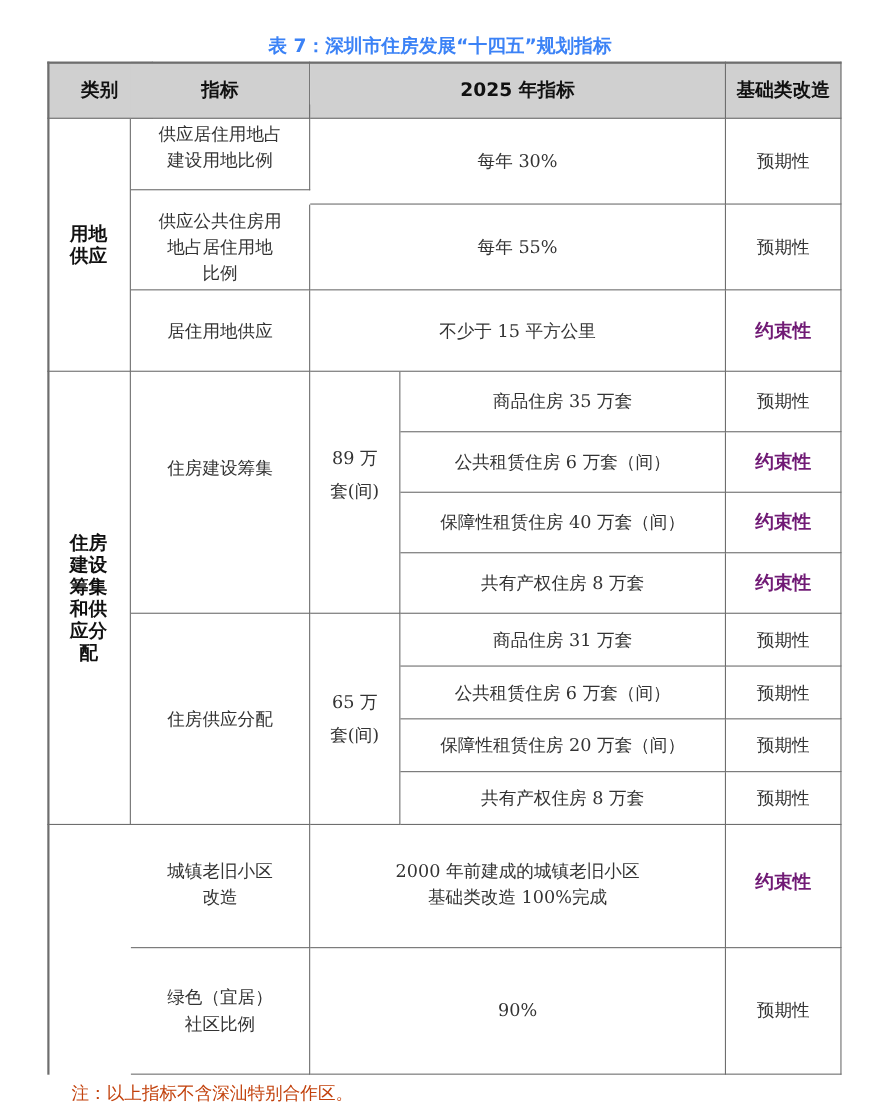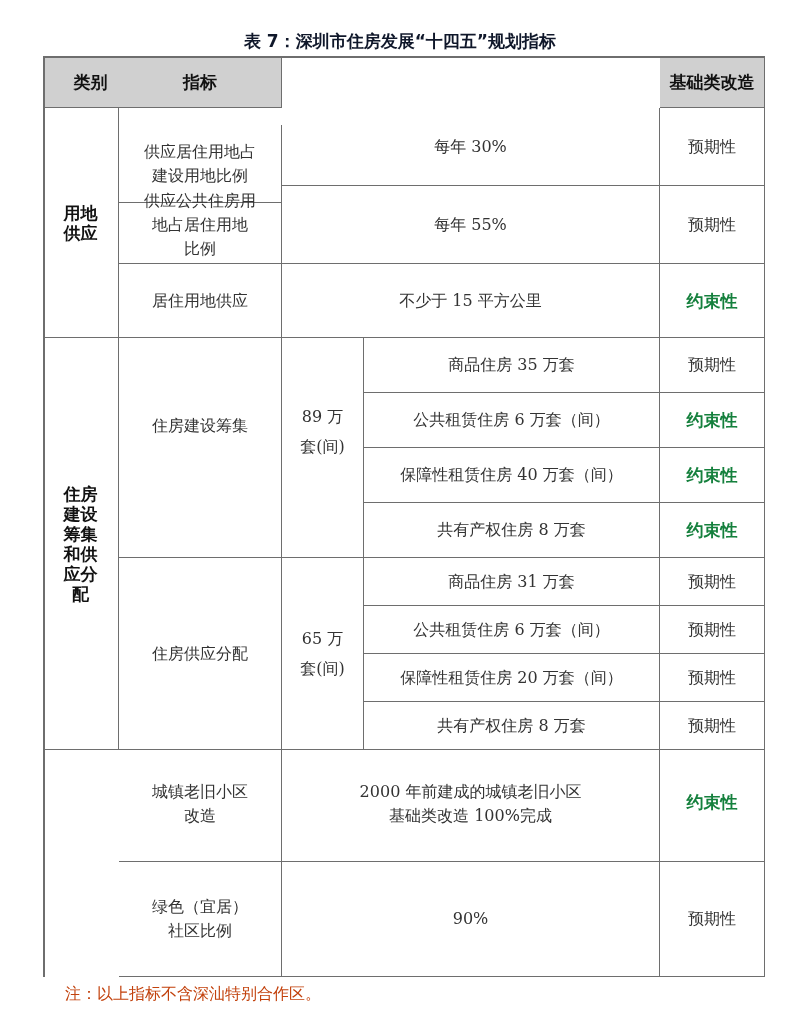--- a/index.html
+++ b/index.html
@@ -4,21 +4,21 @@
 <style>
   html, body { margin: 0; padding: 0; background: #ffffff; }
   body {
     width: 800px; height: 1018px; position: relative; overflow: hidden;
     font-family: "DejaVu Serif", "Liberation Serif", serif;
     color: #222;
   }
   .title {
     position: absolute; left: 0; top: 30px; width: 800px;
     text-align: center; font-size: 17px; font-weight: bold;
-    font-family: "DejaVu Sans", "Liberation Sans", sans-serif; color: #0f172a;
+    font-family: "DejaVu Sans", "Liberation Sans", sans-serif; color: #3b82f6;
   }
   .grid {
     position: absolute; left: 43px; top: 56px; width: 722px; height: 921px;
   }
   .cell {
     position: absolute; box-sizing: border-box;
     border-right: 1.5px solid #6e6e6e; border-bottom: 1.5px solid #6e6e6e;
     display: flex; align-items: center; justify-content: center;
     text-align: center; font-size: 16px; line-height: 24px; color: #333;
     white-space: pre-line;
@@ -30,42 +30,43 @@
   }
   .hdr {
     background: #d0d0d0; font-weight: bold; color: #111;
     font-family: "DejaVu Sans", "Liberation Sans", sans-serif; font-size: 17px;
   }
   .cat {
     font-weight: bold; color: #111; font-size: 17px; line-height: 20px;
     font-family: "DejaVu Sans", "Liberation Sans", sans-serif;
   }
   .bold-attr {
-    font-weight: bold; color: #15803d; font-size: 17px;
+    font-weight: bold; color: #701a75; font-size: 17px;
     font-family: "DejaVu Sans", "Liberation Sans", sans-serif;
   }
   .footnote {
     position: absolute; left: 65px; top: 984px; font-size: 16px; color: #c2410c;
   }
 </style>
 </head>
 <body>
 
 <div class="title">表 7：深圳市住房发展“十四五”规划指标</div>
 
 <div class="grid">
 
   <div class="cell hdr" style="left:0;top:0;width:96px;height:52px">类别</div>
   <div class="cell hdr" style="left:76px;top:0;width:163px;height:52px">指标</div>
+  <div class="cell hdr" style="left:239px;top:0;width:378px;height:52px">2025 年指标</div>
   <div class="cell hdr" style="left:617px;top:0;width:105px;height:52px">基础类改造</div>
 
   <div class="cell cat" style="left:0;top:52px;width:76px;height:230px">用地
 供应</div>
 
-  <div class="cell" style="left:76px;top:69px;width:163px;height:78px">供应居住用地占
+  <div class="cell" style="left:76px;top:39px;width:163px;height:78px">供应居住用地占
 建设用地比例</div>
   <div class="cell" style="left:239px;top:52px;width:378px;height:78px">每年 30%</div>
   <div class="cell" style="left:617px;top:52px;width:105px;height:78px">预期性</div>
 
   <div class="cell" style="left:76px;top:130px;width:163px;height:78px">供应公共住房用
 地占居住用地
 比例</div>
   <div class="cell" style="left:239px;top:130px;width:378px;height:78px">每年 55%</div>
   <div class="cell" style="left:617px;top:130px;width:105px;height:78px">预期性</div>
 

